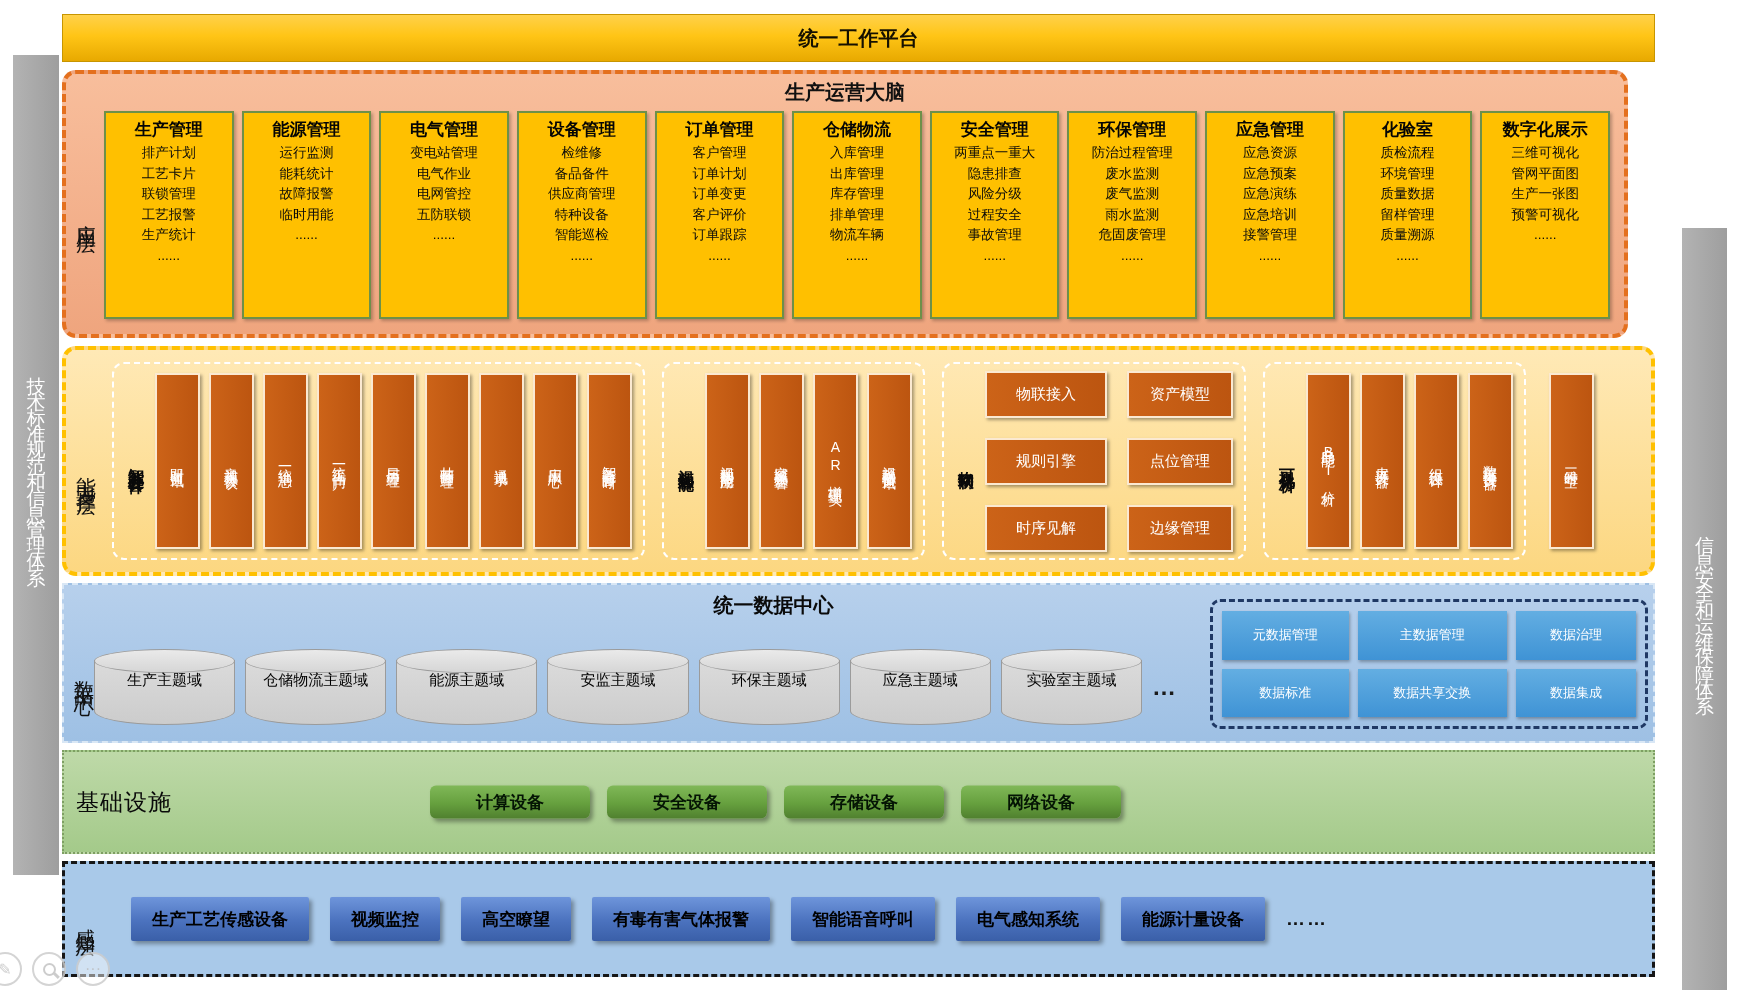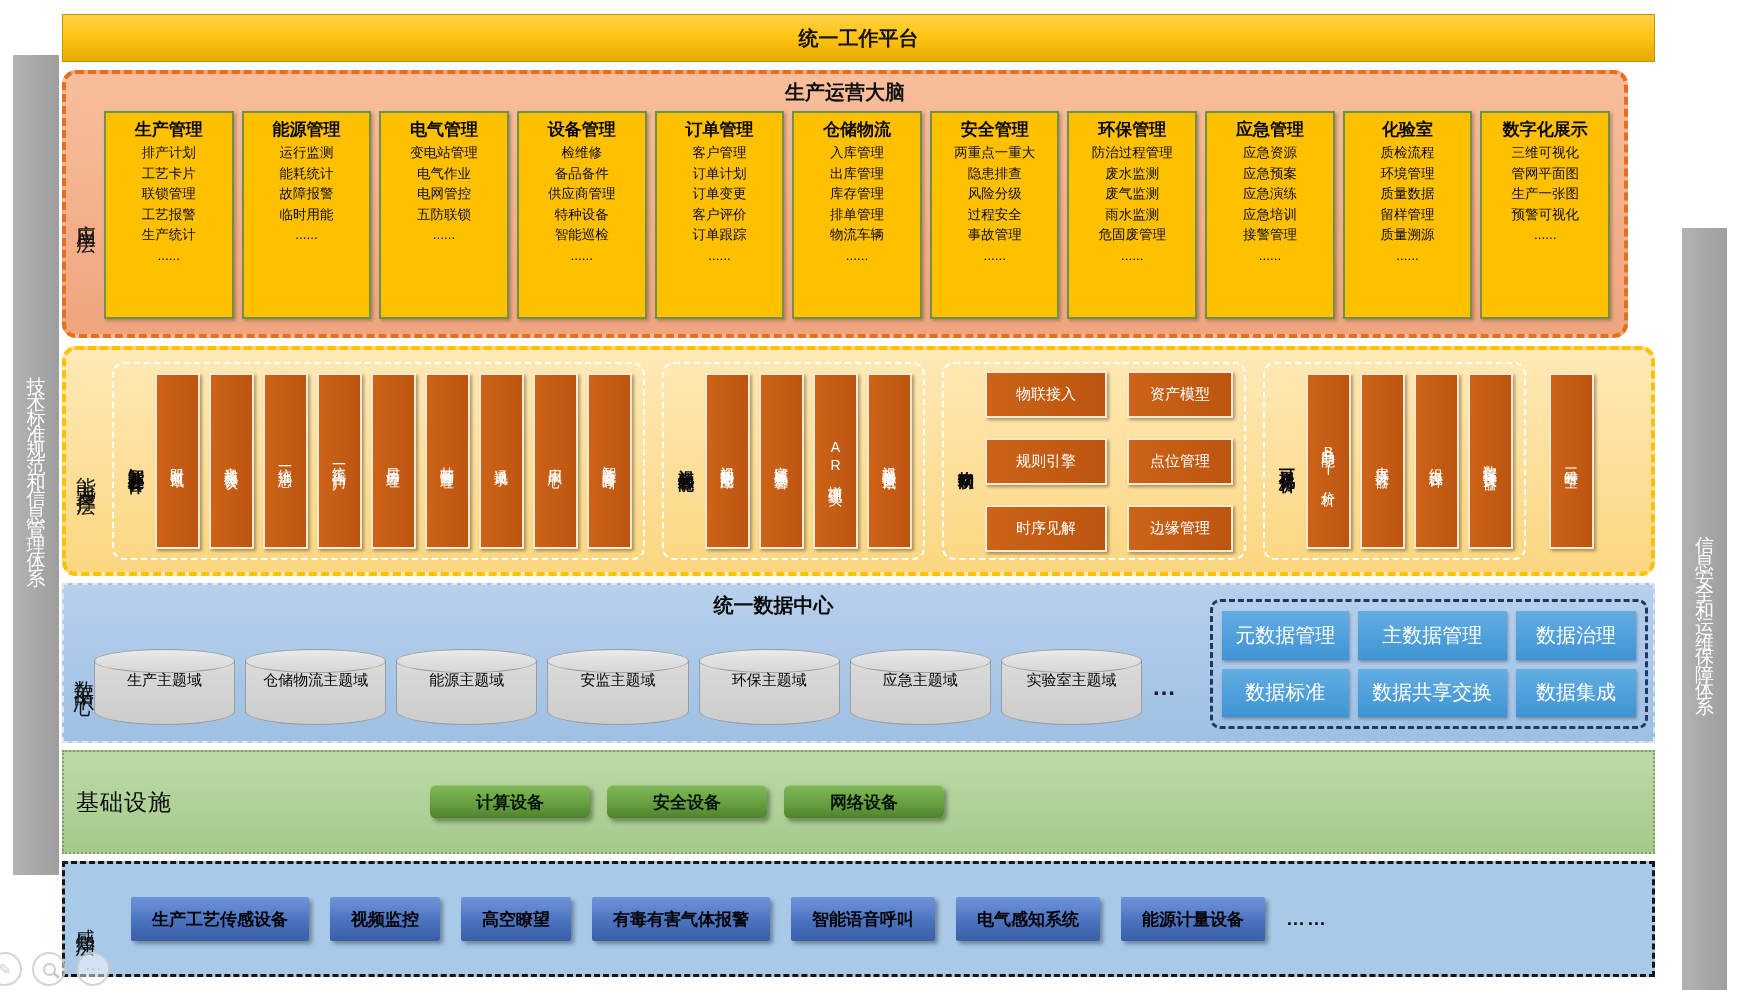--- a/index.html
+++ b/index.html
@@ -73,21 +73,21 @@
   .cyl::before { content:''; position:absolute; left:-1px; right:-1px; top:-11px; height:22px;
          background:linear-gradient(180deg,#EAEAEA,#D6D6D6); border:1px solid #9B9B9B;
          border-radius:50%; }
   .cyl-label { position:relative; z-index:1; padding-top:11px; text-align:center;
          font-size:15px; line-height:1.18; color:#000; }
   #cyl-dots { position:absolute; left:1088px; top:88px; font-size:24px; font-weight:bold;
          color:#1A1A1A; letter-spacing:2px; }
   #gov-box { position:absolute; right:5px; top:14px; width:438px; height:130px;
          border:3px dashed #1F3864; border-radius:10px; padding:9px;
          display:grid; grid-template-columns:1fr 1.18fr 0.95fr; grid-template-rows:1fr 1fr; gap:9px; }
-  .gov-cell { background:linear-gradient(180deg,#63AEE2,#3F93D5); color:#fff; font-size:20px;
+  .gov-cell { background:linear-gradient(180deg,#63AEE2,#3F93D5); color:#fff; font-size:13px;
          display:flex; align-items:center; justify-content:center;
          box-shadow:1px 2px 3px rgba(0,0,0,.3); }
 
   
   #infra-layer { position:absolute; left:62px; top:750px; width:1593px; height:104px;
          border:2px dotted #7E9F63;
          background:linear-gradient(180deg,#BED9A8 0%,#A4CA8A 100%); }
   #infra-label { position:absolute; left:12px; top:50%; transform:translateY(-50%);
          font-size:23px; color:#0A0A0A; letter-spacing:1px; }
   #infra-btns { position:absolute; left:366px; top:50%; transform:translateY(-50%);
@@ -322,20 +322,21 @@
       <div class="gov-cell">数据共享交换</div>
       <div class="gov-cell">数据集成</div>
     </div>
   </div>
 
   <div id="infra-layer">
     <div id="infra-label">基础设施</div>
     <div id="infra-btns">
       <div class="green-btn">计算设备</div>
       <div class="green-btn">安全设备</div>
+      <div class="green-btn">存储设备</div>
       <div class="green-btn">网络设备</div>
     </div>
   </div>
 
   <div id="percept-layer">
     <div class="layer-side-label v" style="top:10px;">感知层</div>
     <div id="percept-btns">
       <div class="blue-btn">生产工艺传感设备</div>
       <div class="blue-btn">视频监控</div>
       <div class="blue-btn">高空瞭望</div>

